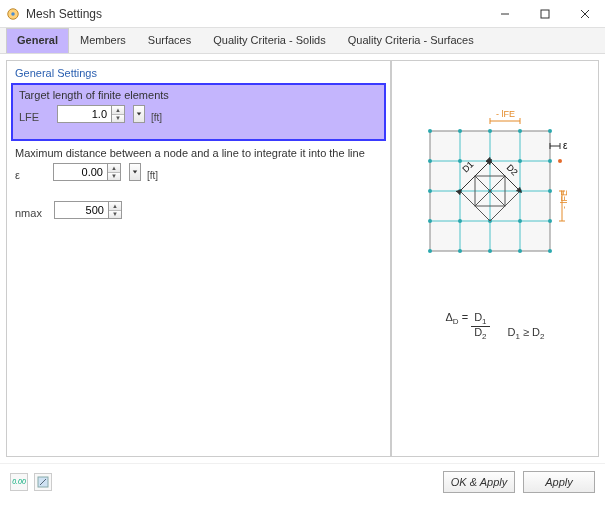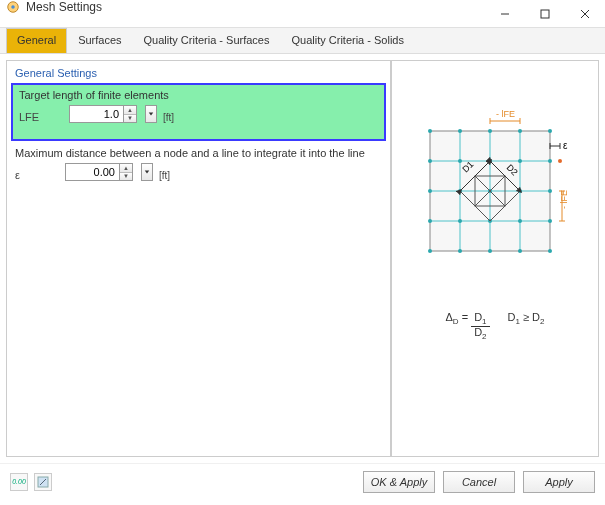--- a/index.html
+++ b/index.html
@@ -1,49 +1,49 @@
 <!DOCTYPE html>
 <html><head>
 <meta charset="utf-8">
 <style>
 * { box-sizing: border-box; margin: 0; padding: 0; font-family: "Segoe UI", Tahoma, sans-serif; }
 body { background: #fff; width: 605px; height: 505px; overflow: hidden; font-size: 11px; color: #333; }
-.titlebar { height: 28px; display: flex; padding-left: 6px; background: #fff; border-bottom: 1px solid #e0e0e0; }
+.titlebar { height: 28px; display: flex; align-items: center; padding-left: 6px; background: #fff; border-bottom: 1px solid #e0e0e0; }
 .titlebar .icon { width: 14px; height: 14px; margin-right: 6px; }
 .titlebar .title { flex: 1; font-size: 12px; color: #333; }
 .win-controls { display: flex; height: 100%; }
 .win-btn { width: 40px; display: flex; align-items: center; justify-content: center; font-size: 12px; }
 .win-btn svg { stroke: #333; stroke-width: 1; fill: none; }
 .tabs { display: flex; background: #f4f4f4; border-bottom: 1px solid #ddd; height: 26px; padding-left: 6px; }
 .tab { padding: 5px 10px 4px; font-size: 11px; color: #333; border: 1px solid transparent; border-bottom: none; cursor: default; }
-.tab.active { background: #eab308; border-color: #ccc; }
+.tab.active { background: #c4b5fd; border-color: #ccc; font-weight: bold; }
 .body { display: flex; height: 409px; padding: 6px; background: #fff; }
 .left-panel { flex: 1; border: 1px solid #ccc; padding: 4px 8px; background: #fff; position: relative; }
 .right-panel { width: 208px; border: 1px solid #ccc; background: #fff; display: flex; flex-direction: column; align-items: center; justify-content: flex-start; padding-top: 40px; }
 .group-title { color: #2a5fb0; font-size: 11px; padding: 2px 0 6px; }
-.highlighted-group { border: 2px solid #3a3aff; padding: 4px 6px 6px; margin: -2px -4px 6px; background: #86efac; }
+.highlighted-group { border: 2px solid #3a3aff; padding: 4px 6px 6px; margin: -2px -4px 6px; background: #c4b5fd; }
 .field-label { font-size: 11px; color: #333; margin-bottom: 4px; }
 .field-row { display: flex; align-items: flex-end; gap: 6px; margin-bottom: 10px; }
 .sym { font-size: 11px; color: #444; min-width: 26px; display: inline-block; }
-.spinner-box { display: flex; align-items: stretch; height: 18px; margin-left: 18px; }
+.spinner-box { display: flex; align-items: stretch; height: 18px; margin-left: 6px; }
 .spin-input { width: 54px; border: 1px solid #999; border-right: none; text-align: right; padding: 0 4px; font-size: 11px; background: #fff; }
 .spin-btns { display: flex; flex-direction: column; border: 1px solid #999; width: 14px; }
 .spin-btns div { flex: 1; display: flex; align-items: center; justify-content: center; font-size: 6px; color: #555; background: linear-gradient(#fefefe,#e8e8e8); }
 .spin-btns div:first-child { border-bottom: 1px solid #bbb; }
 .caret-btn { width: 12px; height: 18px; display: flex; align-items: center; justify-content: center; border: 1px solid #999; background: linear-gradient(#fefefe,#e8e8e8); margin-left: 2px; }
 .caret-btn svg { width: 6px; height: 6px; }
 .unit { font-size: 10px; color: #444; }
 .section-spacer { height: 10px; }
 .footer { height: 36px; display: flex; align-items: center; padding: 0 10px; gap: 8px; border-top: 1px solid #f0f0f0; font-style: italic; }
 .footer .left-icons { display: flex; gap: 6px; flex: 1; }
 .ico-sm { width: 18px; height: 18px; border: 1px solid #ccc; display: flex; align-items: center; justify-content: center; font-size: 9px; background: #f8f8f8; }
 .btn { min-width: 72px; height: 22px; border: 1px solid #aaa; background: linear-gradient(#fdfdfd,#ededed); font-size: 11px; display: flex; align-items: center; justify-content: center; cursor: default; }
 .btn.primary { border: 1.5px solid #1a6fd4; }
 .diagram { position: relative; width: 170px; height: 180px; }
-.formula { margin-top: 30px; font-size: 11px; display: flex; align-items: flex-start; gap: 18px; color: #333; }
+.formula { margin-top: 30px; font-size: 11px; display: flex; align-items: flex-end; gap: 18px; color: #333; }
 .formula .frac { display: inline-flex; flex-direction: column; align-items: center; line-height: 1; }
 .formula .frac .top { border-bottom: 1px solid #333; padding: 0 3px; }
 .formula .frac .bot { padding: 0 3px; }
 sub { font-size: 8px; }
 </style>
 </head>
 <body>
 
 <div class="titlebar">
   <span class="icon">
@@ -68,23 +68,24 @@
         <svg width="10" height="10">
           <line x1="1" y1="1" x2="9" y2="9"></line>
           <line x1="9" y1="1" x2="1" y2="9"></line>
         </svg>
       </div>
   </div>
 </div>
 
 <div class="tabs">
   <div class="tab active">General</div>
+  <div class="tab">Members</div>
   <div class="tab">Surfaces</div>
+  <div class="tab">Quality Criteria - Solids</div>
   <div class="tab">Quality Criteria - Surfaces</div>
-  <div class="tab">Quality Criteria - Solids</div>
 </div>
 
 <div class="body">
 
   <div class="left-panel">
     <div class="group-title">General Settings</div>
 
     <div class="highlighted-group">
       <div class="field-label">Target length of finite elements</div>
       <div class="field-row">
@@ -118,20 +119,30 @@
       <div class="caret-btn">
           <svg viewBox="0 0 8 8">
             <path d="M1 2 L4 6 L7 2" fill="#333"></path>
           </svg>
         </div>
       <span class="unit">[ft]</span>
     </div>
 
     <div class="section-spacer"></div>
 
+    <div class="field-row">
+      <span class="sym">nmax</span>
+      <div class="spinner-box">
+        <input class="spin-input" value="500" style="">
+        <div class="spin-btns">
+          <div>▲</div>
+          <div>▼</div>
+        </div>
+      </div>
+    </div>
   </div>
 
   <div class="right-panel">
     <div class="diagram">
       <svg viewBox="0 0 170 180" width="170" height="180">
 
         <rect x="20" y="30" width="120" height="120" fill="#f7f7f7" stroke="#888"></rect>
 
         <line x1="50" y1="30" x2="50" y2="150" stroke="#4fc2c9"></line>
         <line x1="80" y1="30" x2="80" y2="150" stroke="#4fc2c9"></line>
@@ -222,15 +233,14 @@
   <div class="left-icons">
     <div class="ico-sm" style="font-size:7px;color:#0a7;">0.00</div>
     <div class="ico-sm">
       <svg width="12" height="12" viewBox="0 0 12 12">
           <rect x="1" y="1" width="10" height="10" fill="#cfe2f3" stroke="#8aa"></rect>
           <path d="M3 9 L9 3" stroke="#567"></path>
         </svg>
     </div>
   </div>
   <div class="btn">OK &amp; Apply</div>
-  <div class="btn">Cancel</div>
   <div class="btn">Apply</div>
 </div>
 
 </body></html>

